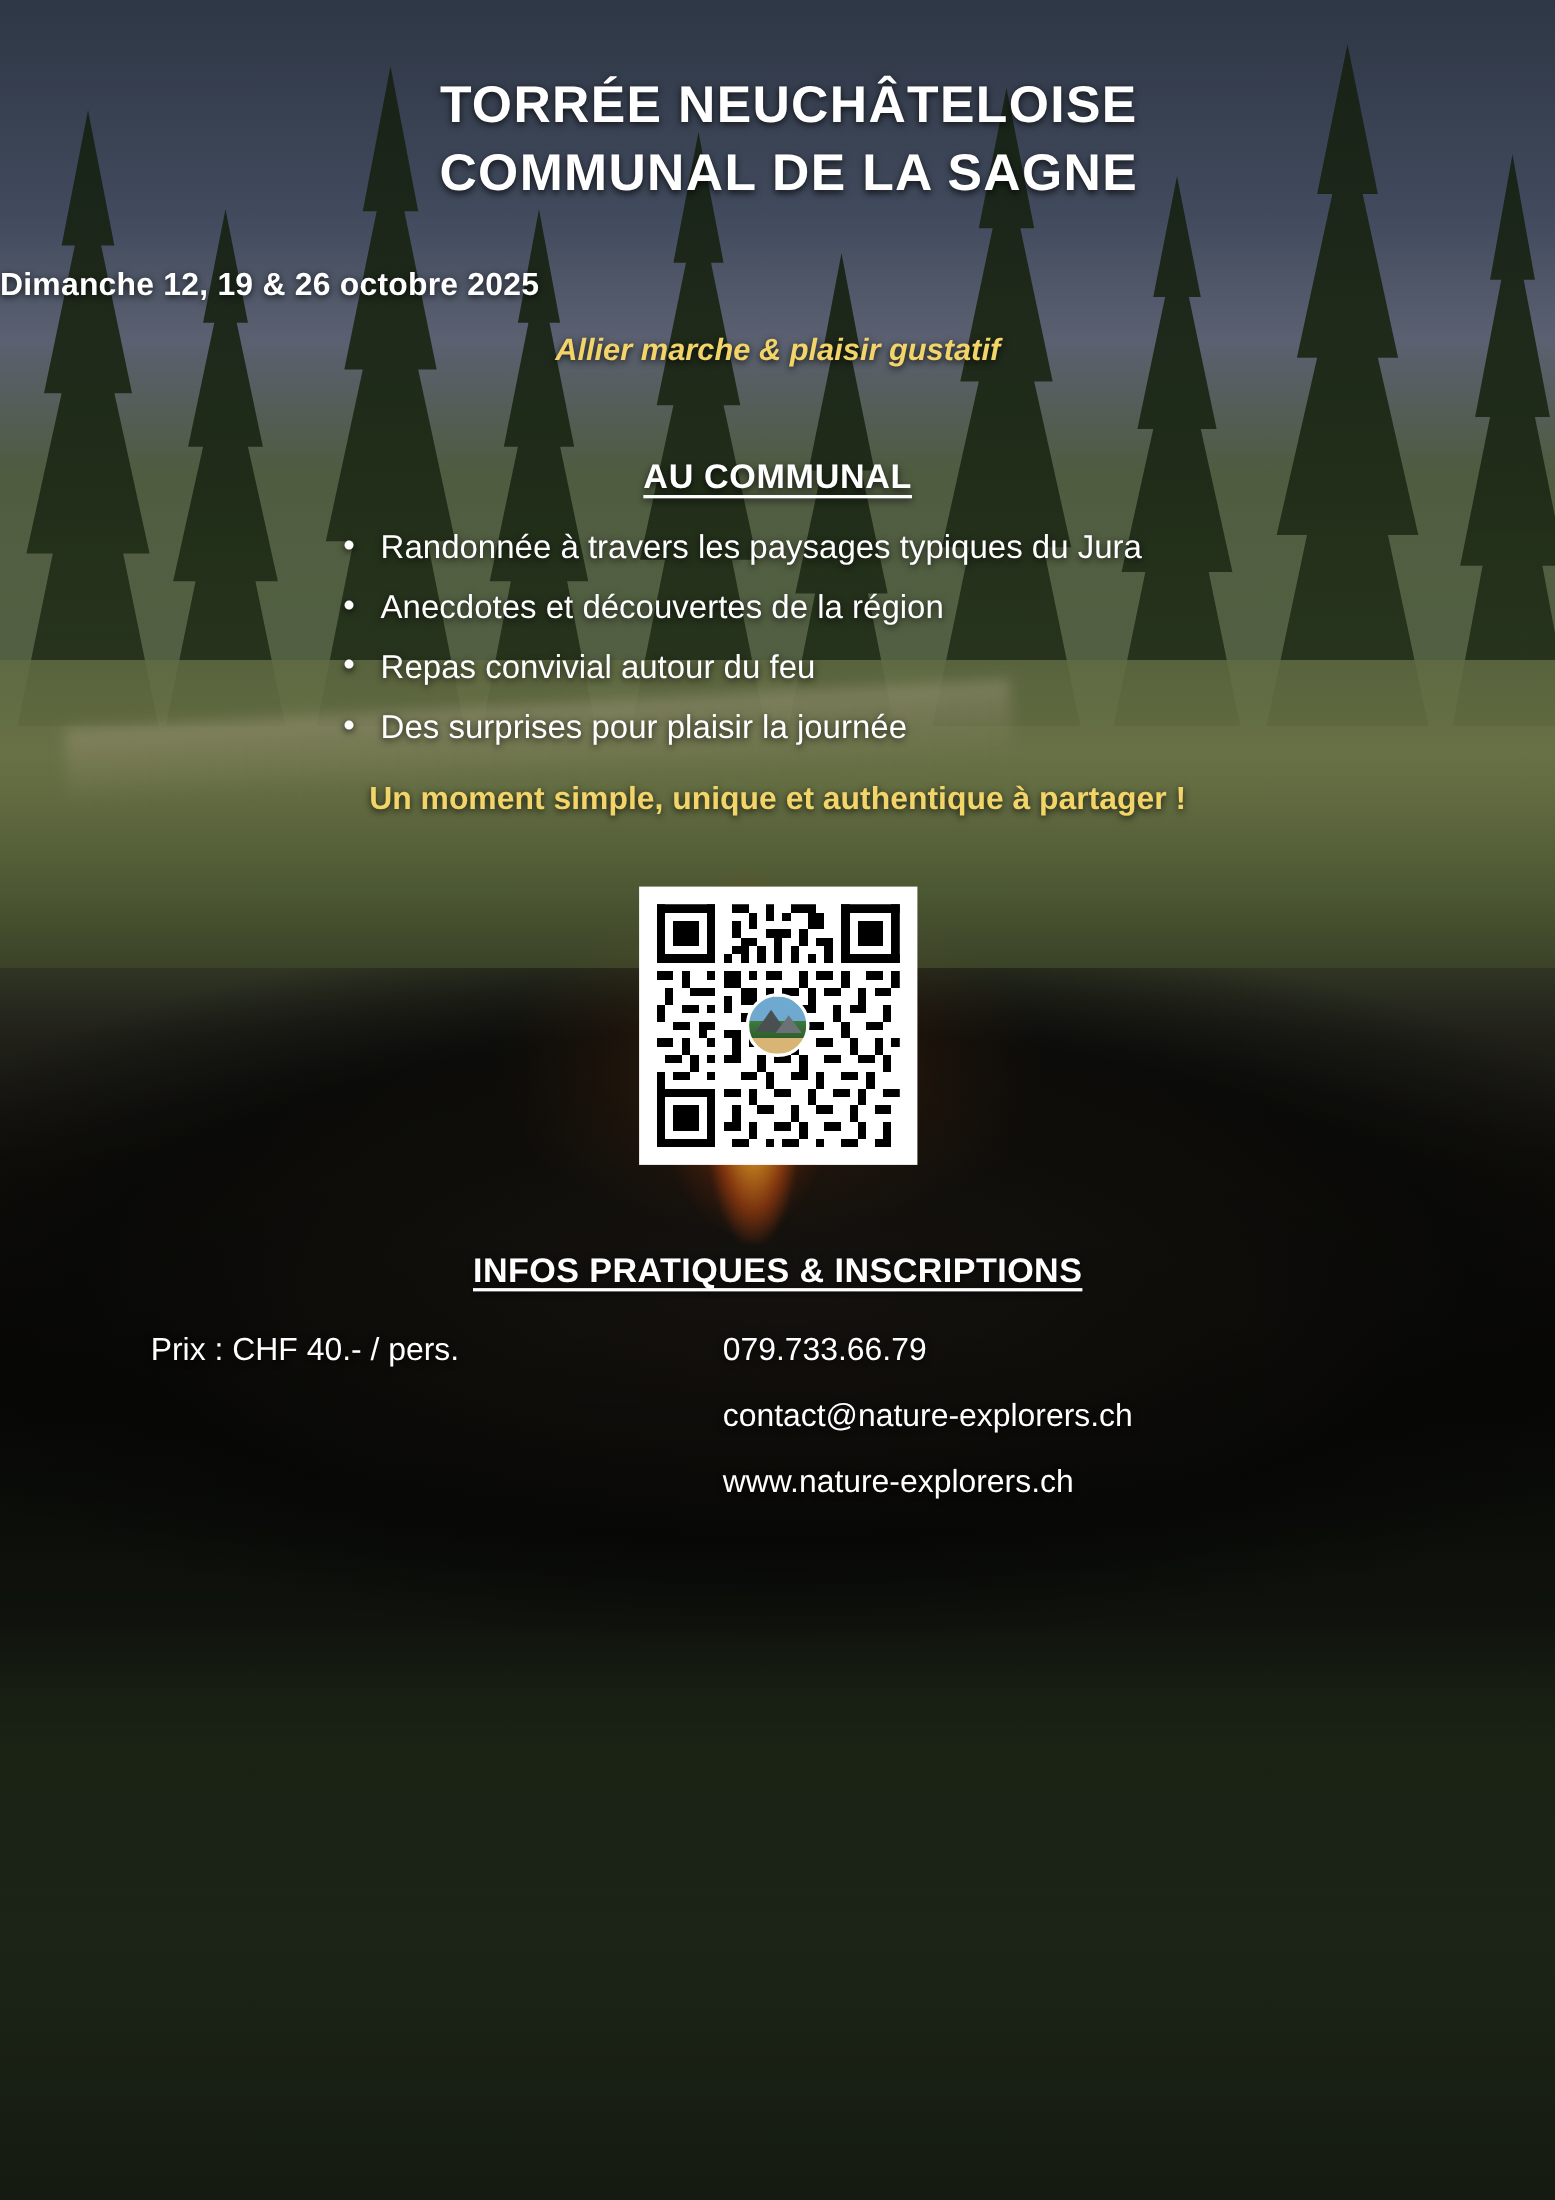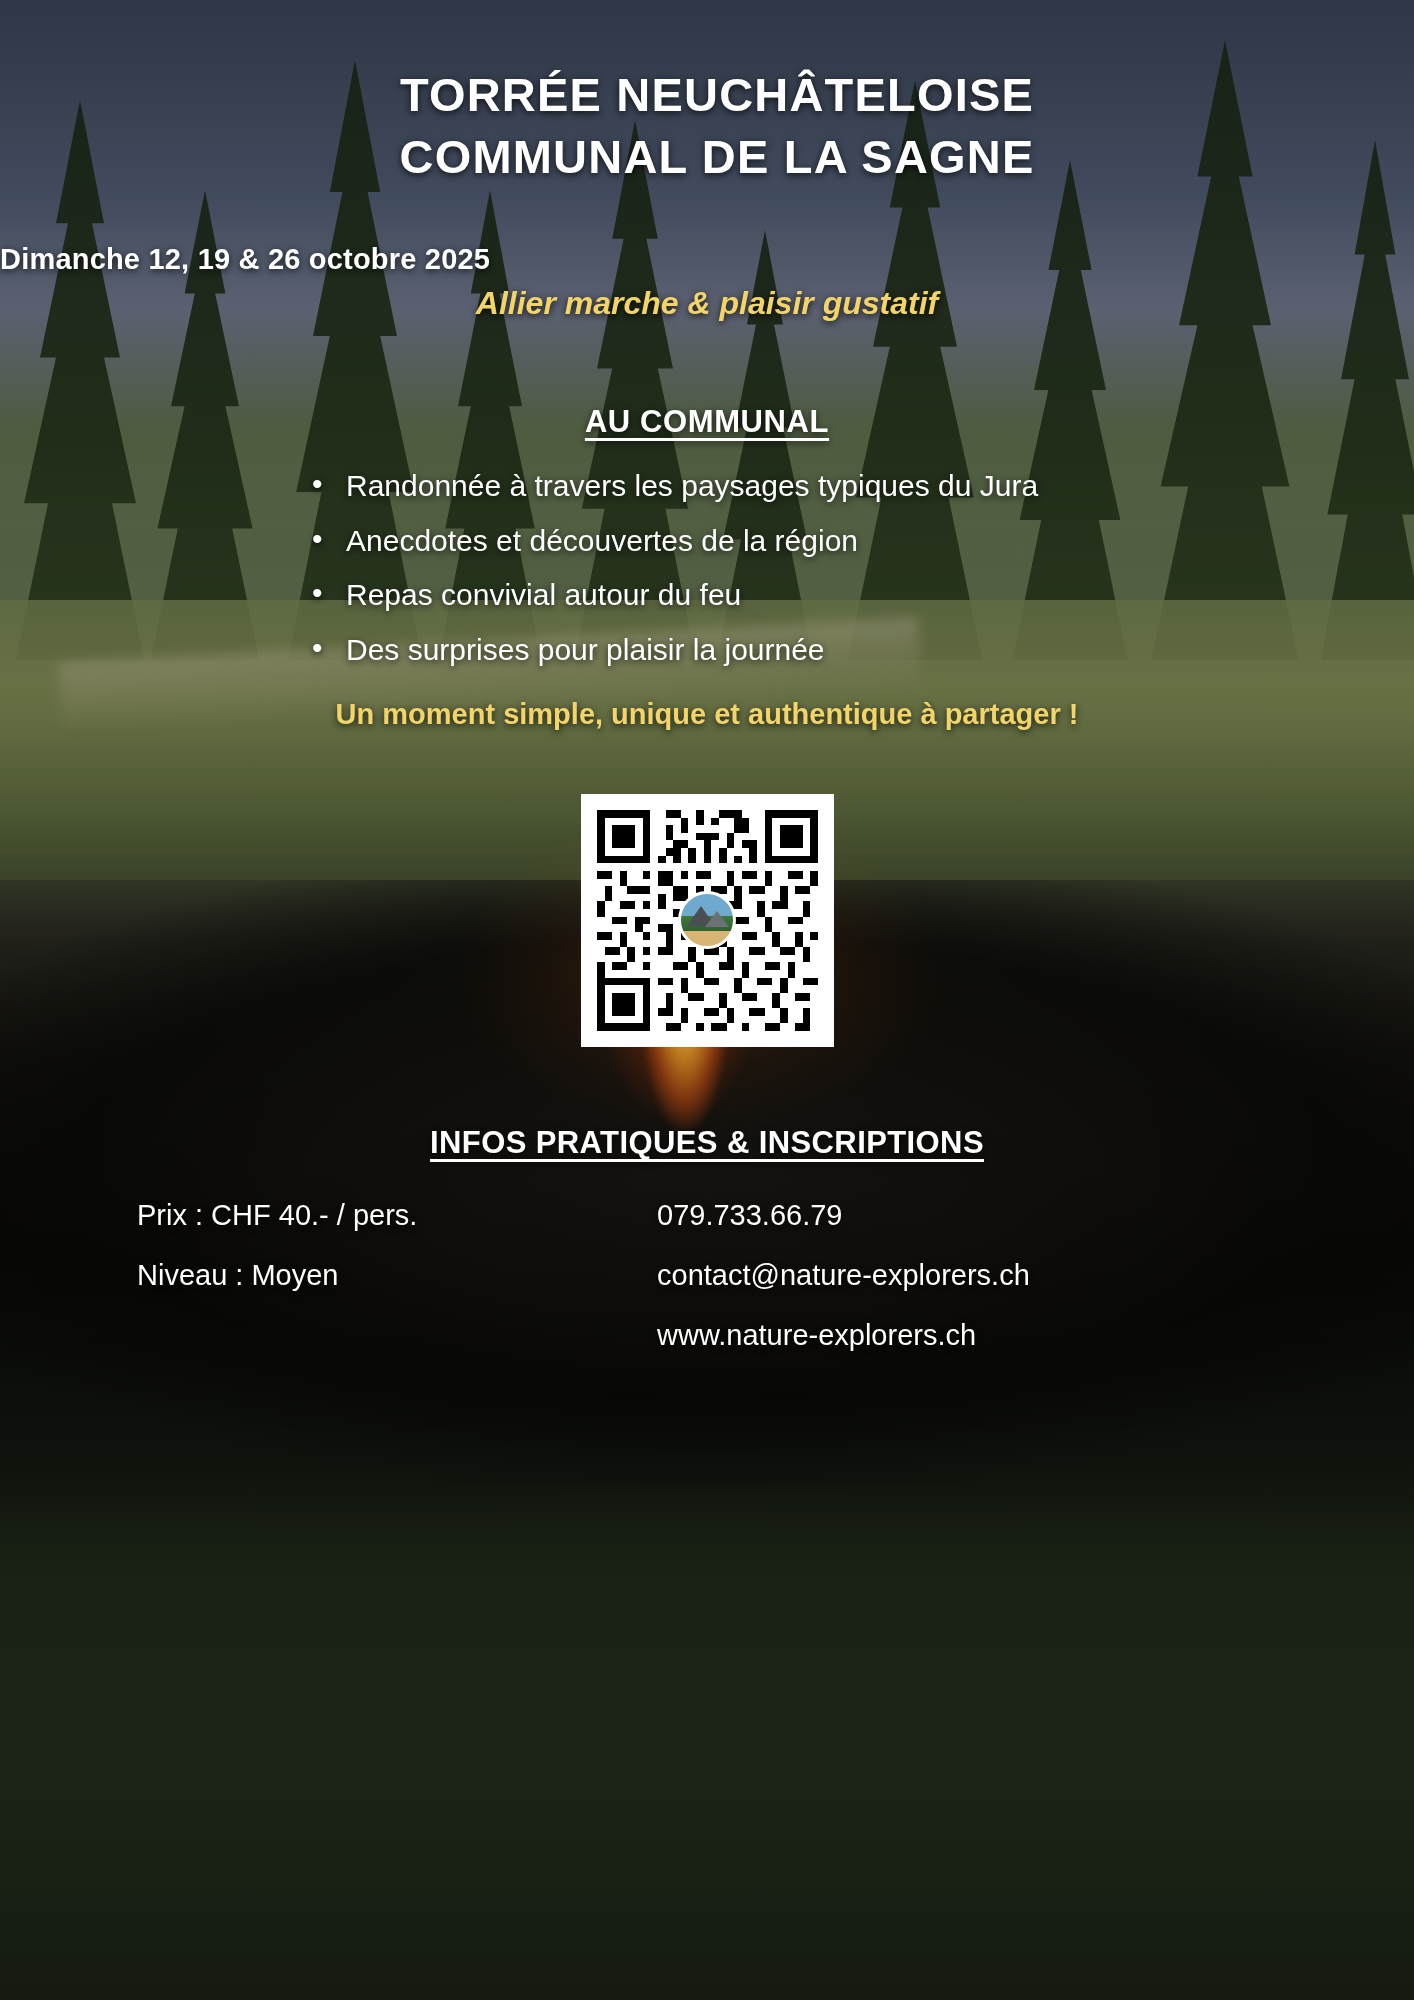--- a/index.html
+++ b/index.html
@@ -115,25 +115,25 @@
 
   .date {
     text-align:left;
     font-size:29px;
     font-weight:bold;
     margin-top:55px;
     letter-spacing:0.2px;
   }
   .tagline {
     text-align:center;
-    font-size:32px;
+    font-size:28px;
     font-weight:bold;
     font-style:italic;
     color:#f2d469;
-    margin-top:9px;
+    margin-top:26px;
     text-shadow:0 2px 7px rgba(0,0,0,0.8);
   }
 
   .section-head {
     text-align:center;
     font-size:31px;
     font-weight:bold;
     letter-spacing:0.6px;
     text-decoration:underline;
     text-underline-offset:6px;
@@ -440,21 +440,20 @@
           <div class="peak2"></div>
         </div>
       </div>
     </div>
 
     <div class="infos-head">INFOS PRATIQUES &amp; INSCRIPTIONS</div>
 
     <div class="infos">
       <div class="infos-col left">
         <div>Prix : CHF 40.- / pers.</div>
-        <div>Niveau : Moyen</div>
       </div>
       <div class="infos-col right">
         <div>079.733.66.79</div>
         <div>contact@nature-explorers.ch</div>
         <div>www.nature-explorers.ch</div>
       </div>
     </div>
 
   </div>
 </div>

